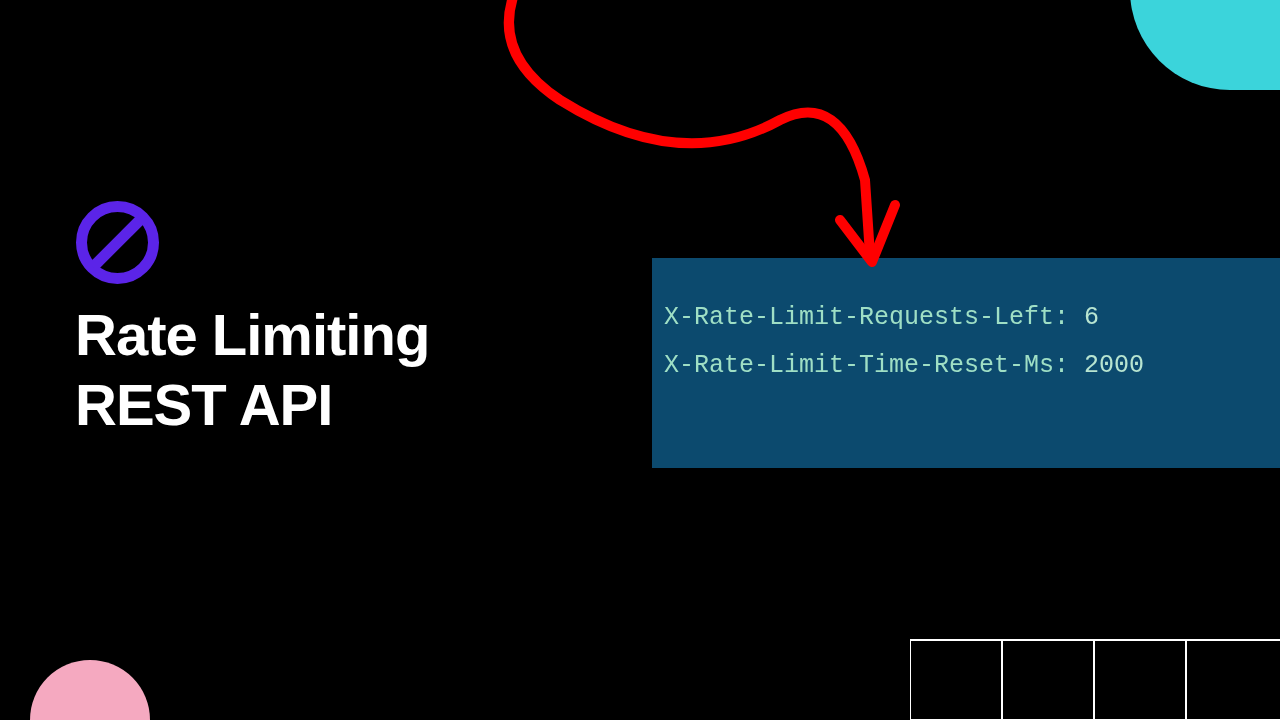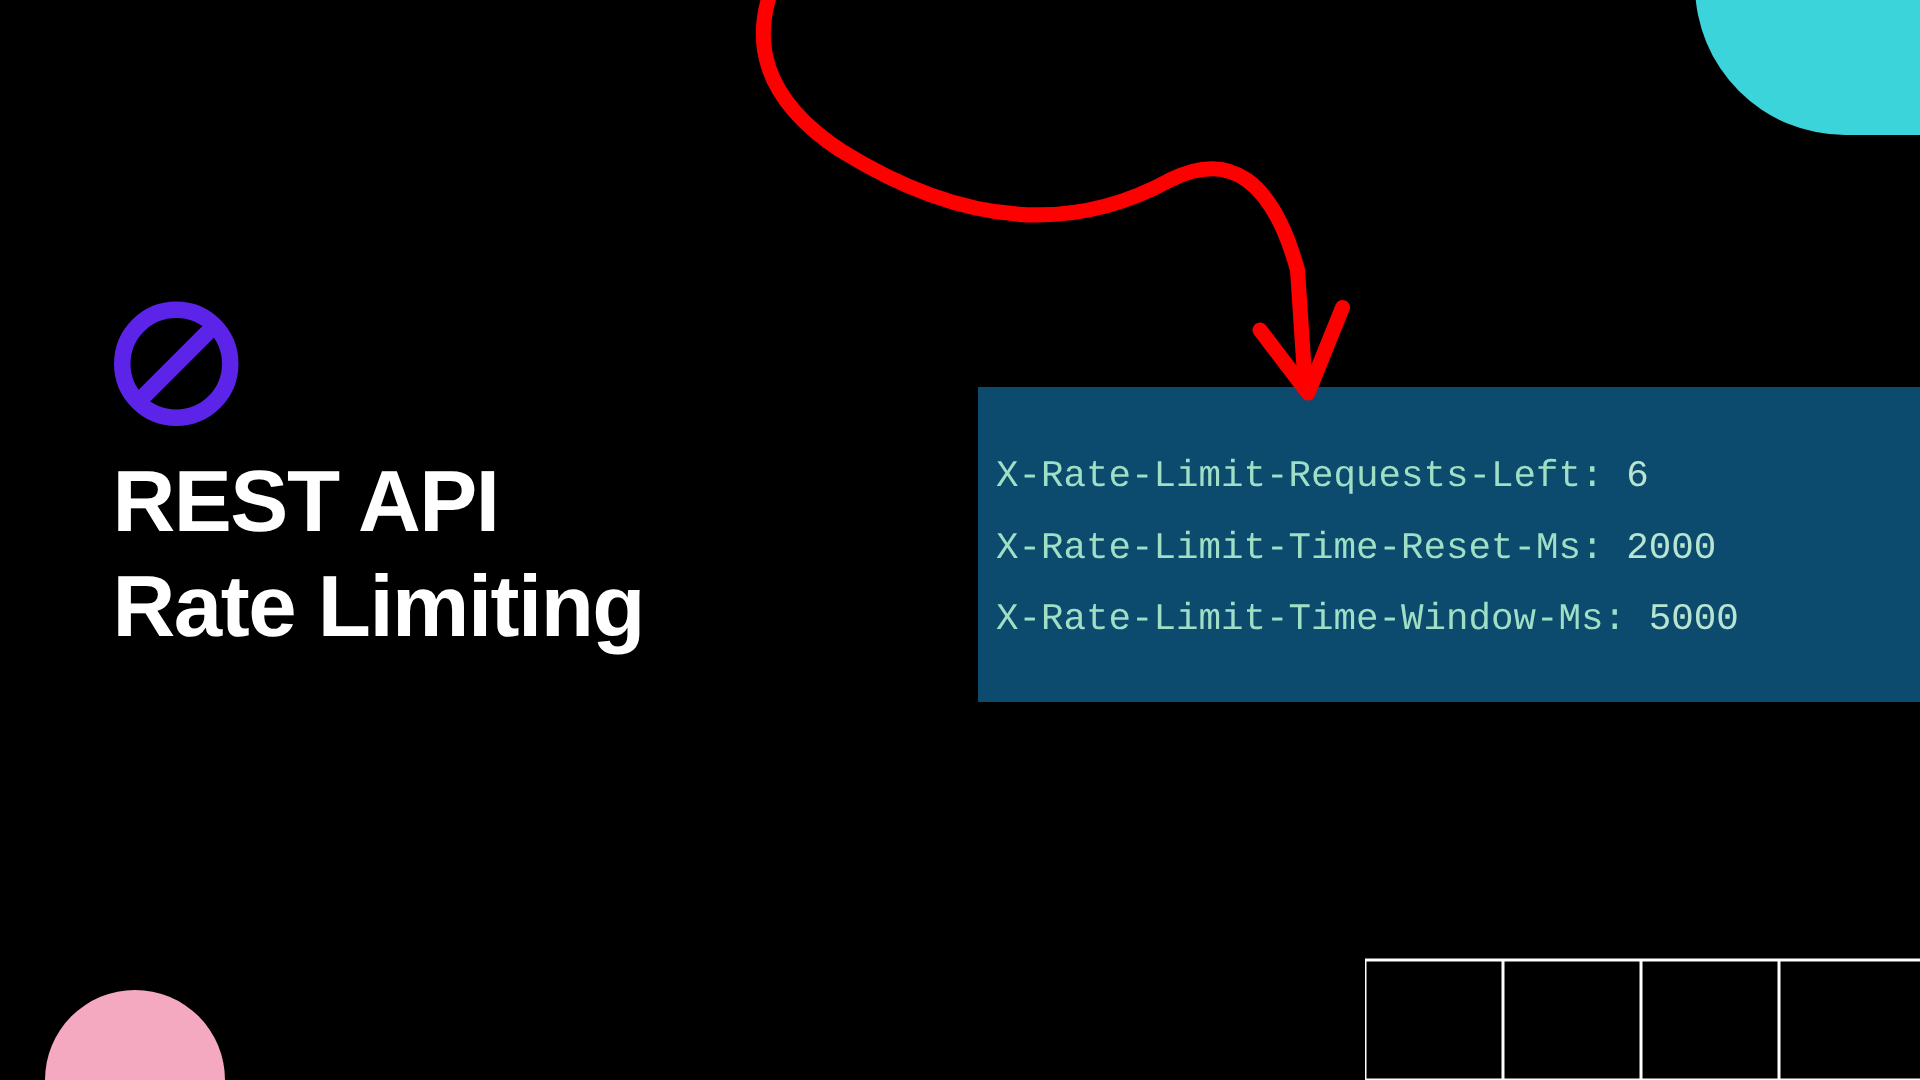--- a/index.html
+++ b/index.html
@@ -86,42 +86,38 @@
 <div class="pink-shape"></div>
 
 <div class="prohibition-icon">
   <svg width="85" height="85" viewBox="0 0 85 85">
     <circle cx="42.5" cy="42.5" r="36" fill="none" stroke="#5B24E8" stroke-width="11"></circle>
     <line x1="18" y1="67" x2="67" y2="18" stroke="#5B24E8" stroke-width="11"></line>
   </svg>
 </div>
 
 <div class="title">
+  <div>Rate Limiting</div>
   <div>REST API</div>
-  <div>Rate Limiting</div>
 </div>
 
 <svg class="arrow-svg" width="420" height="300">
   <path d="M 20 0 Q -15 70, 60 120 Q 180 195, 280 140 Q 340 110, 365 200 L 370 275" fill="none" stroke="#FF0000" stroke-width="10" stroke-linecap="round"></path>
   <path d="M 340 240 L 372 282 L 395 225" fill="none" stroke="#FF0000" stroke-width="10" stroke-linecap="round" stroke-linejoin="round"></path>
 </svg>
 
 <div class="headers-box">
   <div class="header-line">
     <span>X-Rate-Limit-Requests-Left:</span>
     <span class="header-value">6</span>
   </div>
   <div class="header-line">
     <span>X-Rate-Limit-Time-Reset-Ms:</span>
     <span class="header-value">2000</span>
   </div>
-  <div class="header-line">
-    <span>X-Rate-Limit-Time-Window-Ms:</span>
-    <span class="header-value">5000</span>
-  </div>
 </div>
 
 <svg class="grid-lines" width="370" height="100">
   <line x1="0" y1="20" x2="370" y2="20" stroke="#ffffff" stroke-width="2"></line>
   <line x1="0" y1="100" x2="370" y2="100" stroke="#ffffff" stroke-width="2"></line>
   <line x1="0" y1="20" x2="0" y2="100" stroke="#ffffff" stroke-width="2"></line>
   <line x1="92" y1="20" x2="92" y2="100" stroke="#ffffff" stroke-width="2"></line>
   <line x1="184" y1="20" x2="184" y2="100" stroke="#ffffff" stroke-width="2"></line>
   <line x1="276" y1="20" x2="276" y2="100" stroke="#ffffff" stroke-width="2"></line>
 </svg>

